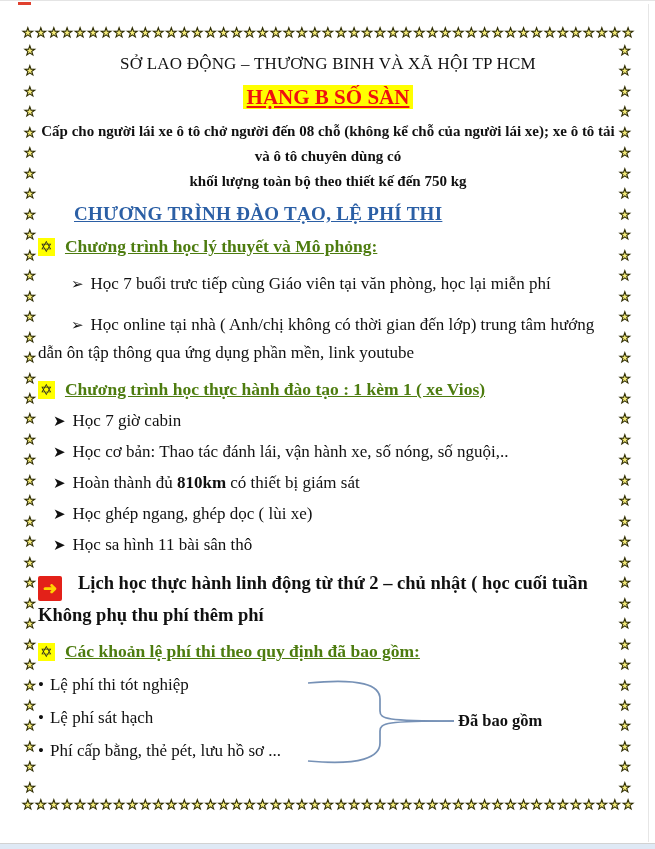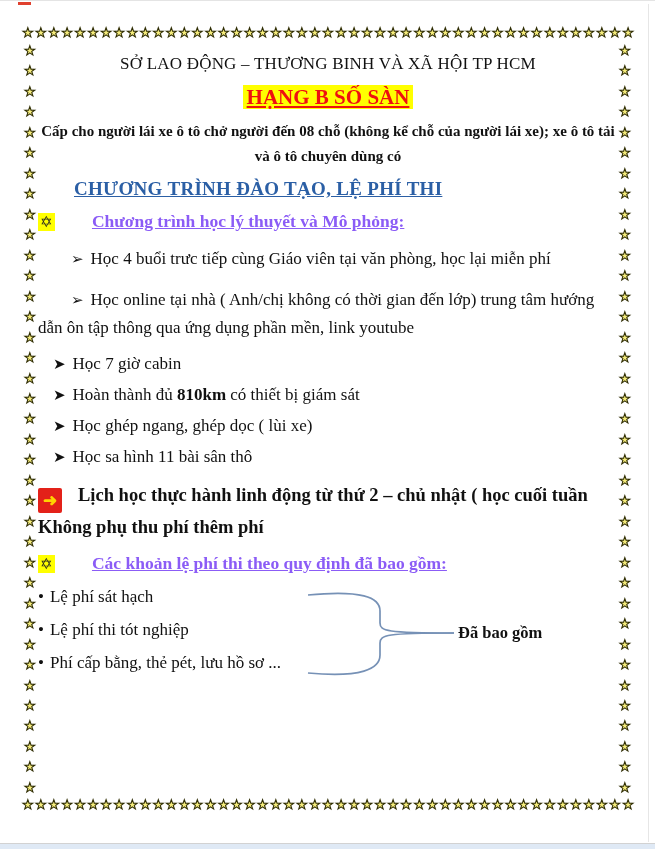--- a/index.html
+++ b/index.html
@@ -26,21 +26,21 @@
   .header-org{text-align:center;font-size:17px;color:#111;letter-spacing:.2px;}
   .center-name{text-align:center;font-size:20px;font-weight:bold;color:#ef1010;margin-top:9px;}
   .class-label-wrap{text-align:center;margin-top:11px;}
   .class-label{background:#ffff00;color:#ef1010;font-size:21px;font-weight:bold;text-decoration:underline;padding:0 4px;}
   .description{margin-top:9px;font-size:15px;font-weight:bold;color:#111;text-align:center;line-height:25px;}
   .program-heading-wrap{margin:9px 0 0 36px;}
   .program-heading{color:#2b5fa5;font-size:19px;font-weight:bold;text-decoration:underline;letter-spacing:.3px;}
 
   .section-head{margin-top:11px;font-size:17.5px;font-weight:bold;}
   .star-badge{display:inline-block;background:#ffff00;color:#222;font-size:15px;font-weight:normal;padding:0 2px;margin-right:6px;}
-  .red-underline{color:#8b5cf6;text-decoration:underline;margin-left:27px;}
+  .red-underline{color:#4d7c0f;text-decoration:underline;}
 
   .bullet-theory{font-size:17px;color:#111;margin:13px 0;text-indent:33px;line-height:27px;}
   .bullet-theory .marker{margin-right:7px;font-size:15px;}
   .bullet-practice{font-size:17px;color:#111;margin:11px 0;text-indent:15px;}
   .bullet-practice .marker{margin-right:7px;font-size:15px;}
 
   .schedule{margin:14px 0 8px 0;font-size:18.5px;font-weight:bold;color:#111;line-height:29px;}
   .arrow-box{display:inline-block;background:#e32119;color:#ffd400;width:24px;height:25px;text-align:center;line-height:25px;font-size:17px;font-weight:bold;border-radius:2px;margin-right:16px;vertical-align:-5px;text-indent:0;}
 
   .fees-body{position:relative;margin-top:4px;min-height:104px;}
@@ -237,39 +237,47 @@
 
   <div class="content">
 
     <div class="header-org">SỞ LAO ĐỘNG – THƯƠNG BINH VÀ XÃ HỘI TP HCM</div>
     <div class="class-label-wrap">
       <span class="class-label">HẠNG B SỐ SÀN</span>
     </div>
 
     <div class="description">
       <div>Cấp cho người lái xe ô tô chở người đến 08 chỗ (không kể chỗ của người lái xe); xe ô tô tải và ô tô chuyên dùng có</div>
+      <div>khối lượng toàn bộ theo thiết kế đến 750 kg</div>
     </div>
 
     <div class="program-heading-wrap">
       <span class="program-heading">CHƯƠNG TRÌNH ĐÀO TẠO, LỆ PHÍ THI</span>
     </div>
 
     <div class="section-head">
       <span class="star-badge">✡</span>
       <span class="red-underline">Chương trình học lý thuyết và Mô phỏng:</span>
     </div>
     <p class="bullet-theory">
-      <span class="marker">➢</span><span>Học 4 buổi trưc tiếp cùng Giáo viên tại văn phòng, học lại miễn phí</span>
+      <span class="marker">➢</span><span>Học 7 buổi trưc tiếp cùng Giáo viên tại văn phòng, học lại miễn phí</span>
     </p>
     <p class="bullet-theory">
       <span class="marker">➢</span><span>Học online tại nhà ( Anh/chị không có thời gian đến lớp) trung tâm hướng dẫn ôn tập thông qua ứng dụng phần mền, link youtube</span>
     </p>
 
+    <div class="section-head">
+      <span class="star-badge">✡</span>
+      <span class="red-underline">Chương trình học thực hành  đào tạo : 1 kèm 1 ( xe Vios)</span>
+    </div>
     <p class="bullet-practice">
       <span class="marker">➤</span><span>Học 7 giờ cabin</span>
+    </p>
+    <p class="bullet-practice">
+      <span class="marker">➤</span><span>Học cơ bản: Thao tác đánh lái, vận hành xe, số nóng, số nguội,..</span>
     </p>
     <p class="bullet-practice">
       <span class="marker">➤</span><span>Hoàn thành đủ </span><b>810km</b><span> có thiết bị giám sát</span>
     </p>
     <p class="bullet-practice">
       <span class="marker">➤</span><span>Học ghép ngang, ghép dọc ( lùi xe)</span>
     </p>
     <p class="bullet-practice">
       <span class="marker">➤</span><span>Học sa hình 11 bài sân thô</span>
     </p>
@@ -277,24 +285,24 @@
     <p class="schedule">
       <span class="arrow-box">➜</span><span>Lịch học thực hành linh động từ thứ 2 – chủ nhật ( học cuối tuần Không phụ thu phí thêm phí</span>
     </p>
 
     <div class="section-head">
       <span class="star-badge">✡</span>
       <span class="red-underline">Các khoản lệ phí thi theo quy định đã bao gồm:</span>
     </div>
     <div class="fees-body">
       <p class="bullet-fee">
-        <span class="marker">•</span><span>Lệ phí sát hạch</span>
+        <span class="marker">•</span><span>Lệ phí thi tót nghiệp</span>
       </p>
       <p class="bullet-fee">
-        <span class="marker">•</span><span>Lệ phí thi tót nghiệp</span>
+        <span class="marker">•</span><span>Lệ phí sát hạch</span>
       </p>
       <p class="bullet-fee">
         <span class="marker">•</span><span>Phí cấp bằng, thẻ pét, lưu hồ sơ ...</span>
       </p>
       <svg class="brace-svg" width="150" height="92" viewBox="0 0 150 92">
         <path d="M2,8 C55,3 74,10 74,24 L74,36 C74,44 80,46 148,46" fill="none" stroke="#7691b6" stroke-width="1.7"></path>
         <path d="M2,86 C55,91 74,82 74,68 L74,56 C74,48 80,46 148,46" fill="none" stroke="#7691b6" stroke-width="1.7"></path>
       </svg>
       <span class="brace-label">Đã bao gồm</span>
     </div>

